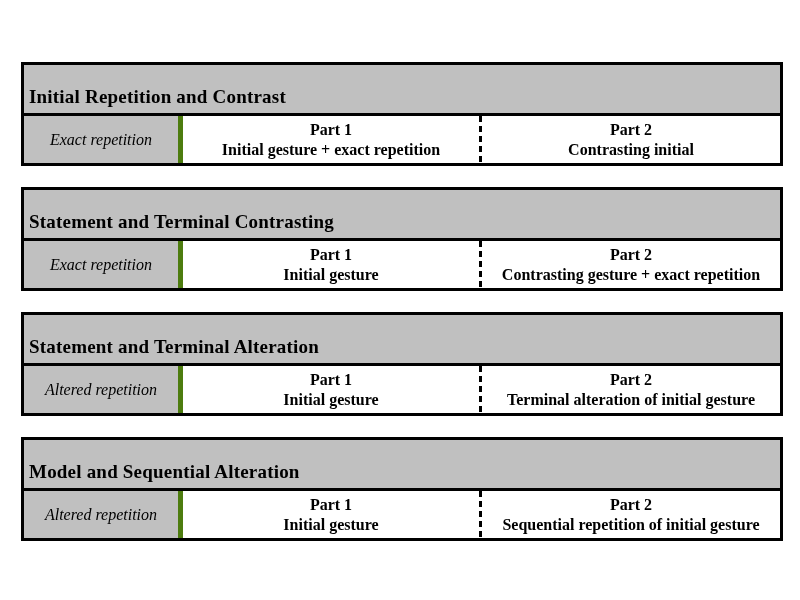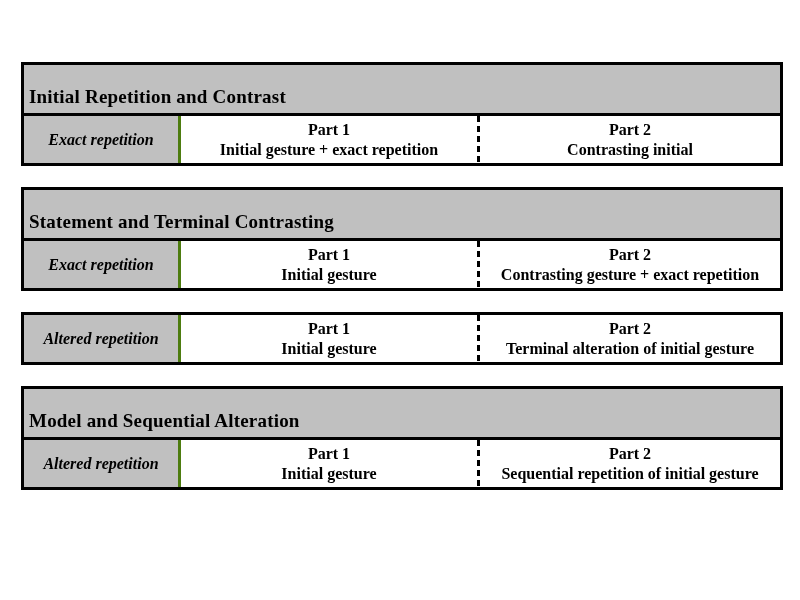--- a/index.html
+++ b/index.html
@@ -43,26 +43,26 @@
   .tbl-header { height: 51px; } 
   .tbl-row {
     display: flex;
     height: 47px;
     align-items: stretch;
   }
   .row-label {
     width: 154px;
     flex: 0 0 154px;
     background: #c0c0c0;
-    border-right: 3px solid #4d7c0f;
+    border-right: 5px solid #4d7c0f;
     display: flex;
     align-items: center;
     justify-content: center;
     font-size: 16px;
-    font-weight: bold;
+    font-weight: normal;
     font-style: italic;
   }
   .part-cell {
     display: flex;
     flex-direction: column;
     align-items: center;
     justify-content: center;
     text-align: center;
     font-size: 16px;
     line-height: 20px;
@@ -112,20 +112,21 @@
       </div>
       <div class="dashed-divider"></div>
       <div class="part-cell part-2">
         <div>Part 2</div>
         <div>Contrasting gesture + exact repetition</div>
       </div>
     </div>
   </div>
 
   <div class="tbl">
+    <div class="tbl-header">Statement and Terminal Alteration</div>
     <div class="tbl-row">
       <div class="row-label">Altered repetition</div>
       <div class="part-cell part-1">
         <div>Part 1</div>
         <div>Initial gesture</div>
       </div>
       <div class="dashed-divider"></div>
       <div class="part-cell part-2">
         <div>Part 2</div>
         <div>Terminal alteration of initial gesture</div>

